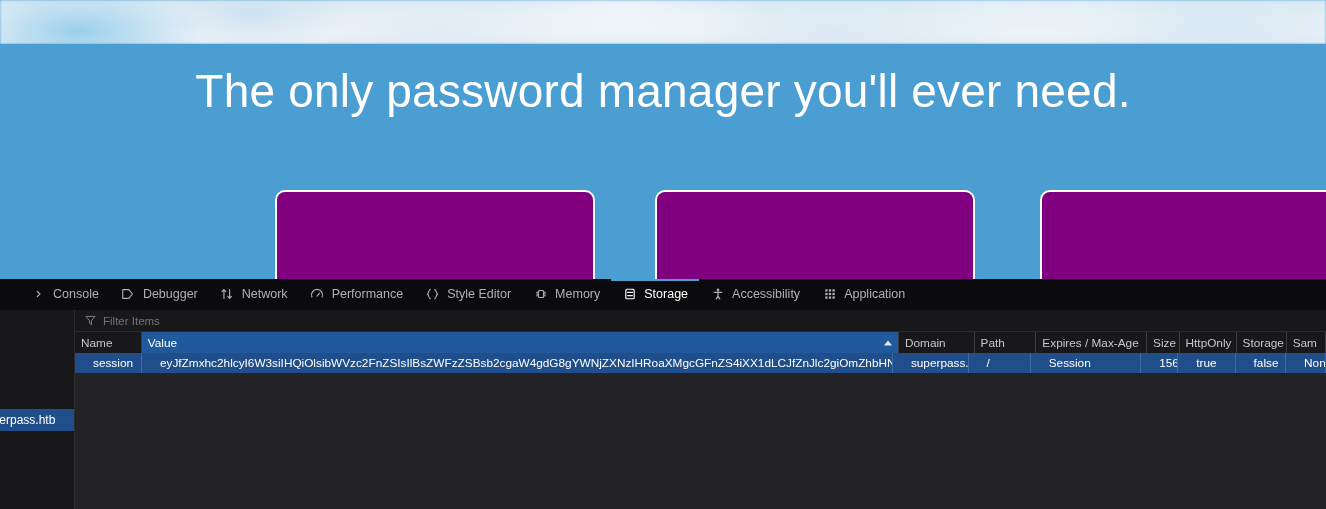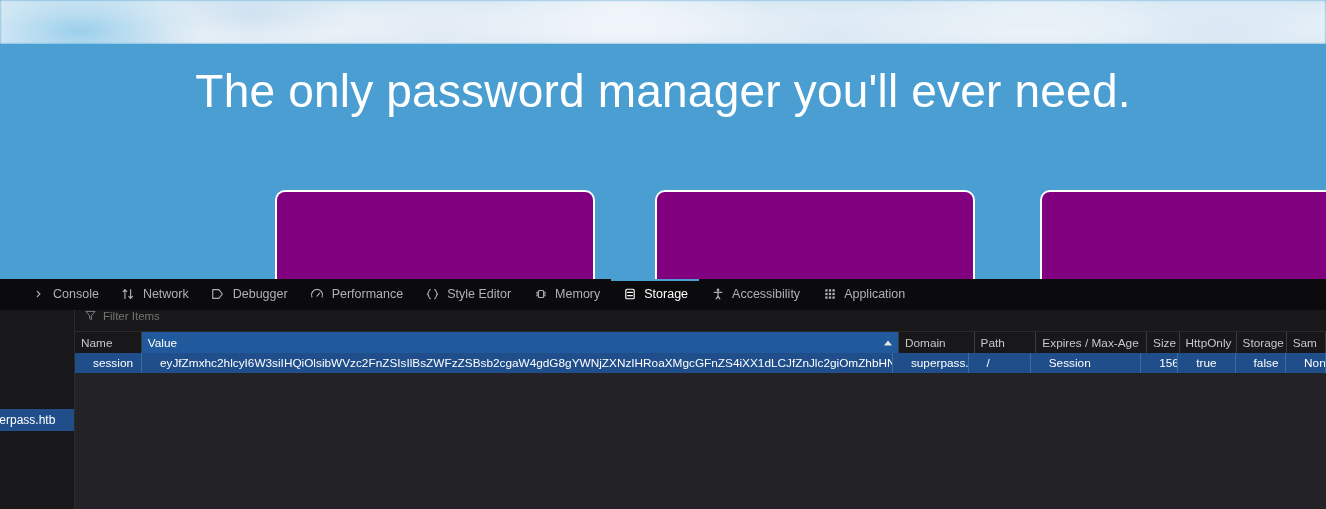--- a/index.html
+++ b/index.html
@@ -96,21 +96,21 @@
     background: #204e8a; color: #ffffff;
     font-size: 12px; padding-left: 2px; overflow: hidden;
   }
   .tree-item .lbl { margin-left: -22px; white-space: nowrap; }
 
   .dt-main { flex: 1; height: 100%; background: #232327; position: relative; overflow: hidden; }
 
   .dt-filter {
     height: 22px; background: #18181a;
     border-bottom: 1px solid #2b2b2e;
-    display: flex; align-items: flex-start; gap: 7px;
+    display: flex; align-items: center; gap: 7px;
     padding: 0 10px;
   }
   .dt-filter .ph { font-size: 11.5px; color: #737373; }
 
   .tbl { width: 100%; }
   .tbl-head {
     display: flex; height: 21px; background: #18181a;
     font-size: 11.8px; color: #c8c8cc;
   }
   .tbl-head .th {
@@ -177,34 +177,34 @@
               <path d="M3 3v10" stroke="#b1b1b3" stroke-width="1.4" fill="none"></path>
               <path d="M6 5l3 3-3 3" stroke="#b1b1b3" stroke-width="1.4" fill="none" stroke-linecap="round" stroke-linejoin="round"></path>
             </svg>
         </span>
         <span>Console</span>
       </div>
 
       <div class="dt-tab">
         <span class="ico">
           <svg width="14" height="14" viewBox="0 0 16 16">
+              <path d="M2 3h7l4 5-4 5H2z" stroke="#b1b1b3" stroke-width="1.3" fill="none" stroke-linejoin="round"></path>
+            </svg>
+        </span>
+        <span>Debugger</span>
+      </div>
+
+      <div class="dt-tab">
+        <span class="ico">
+          <svg width="14" height="14" viewBox="0 0 16 16">
             <path d="M4.5 13V3M4.5 3L2.4 5.3M4.5 3l2.1 2.3" stroke="#b1b1b3" stroke-width="1.3" fill="none" stroke-linecap="round" stroke-linejoin="round"></path>
             <path d="M11 3v10M11 13l2.1-2.3M11 13l-2.1-2.3" stroke="#b1b1b3" stroke-width="1.3" fill="none" stroke-linecap="round" stroke-linejoin="round"></path>
           </svg>
         </span>
         <span>Network</span>
-      </div>
-
-      <div class="dt-tab">
-        <span class="ico">
-          <svg width="14" height="14" viewBox="0 0 16 16">
-              <path d="M2 3h7l4 5-4 5H2z" stroke="#b1b1b3" stroke-width="1.3" fill="none" stroke-linejoin="round"></path>
-            </svg>
-        </span>
-        <span>Debugger</span>
       </div>
 
       <div class="dt-tab">
         <span class="ico">
           <svg width="14" height="14" viewBox="0 0 16 16">
               <path d="M2.2 11.5a6.3 6.3 0 1 1 11.6 0" stroke="#b1b1b3" stroke-width="1.3" fill="none" stroke-linecap="round"></path>
               <path d="M8 10.5l3-3.4" stroke="#b1b1b3" stroke-width="1.3" fill="none" stroke-linecap="round"></path>
             </svg>
         </span>
         <span>Performance</span>

